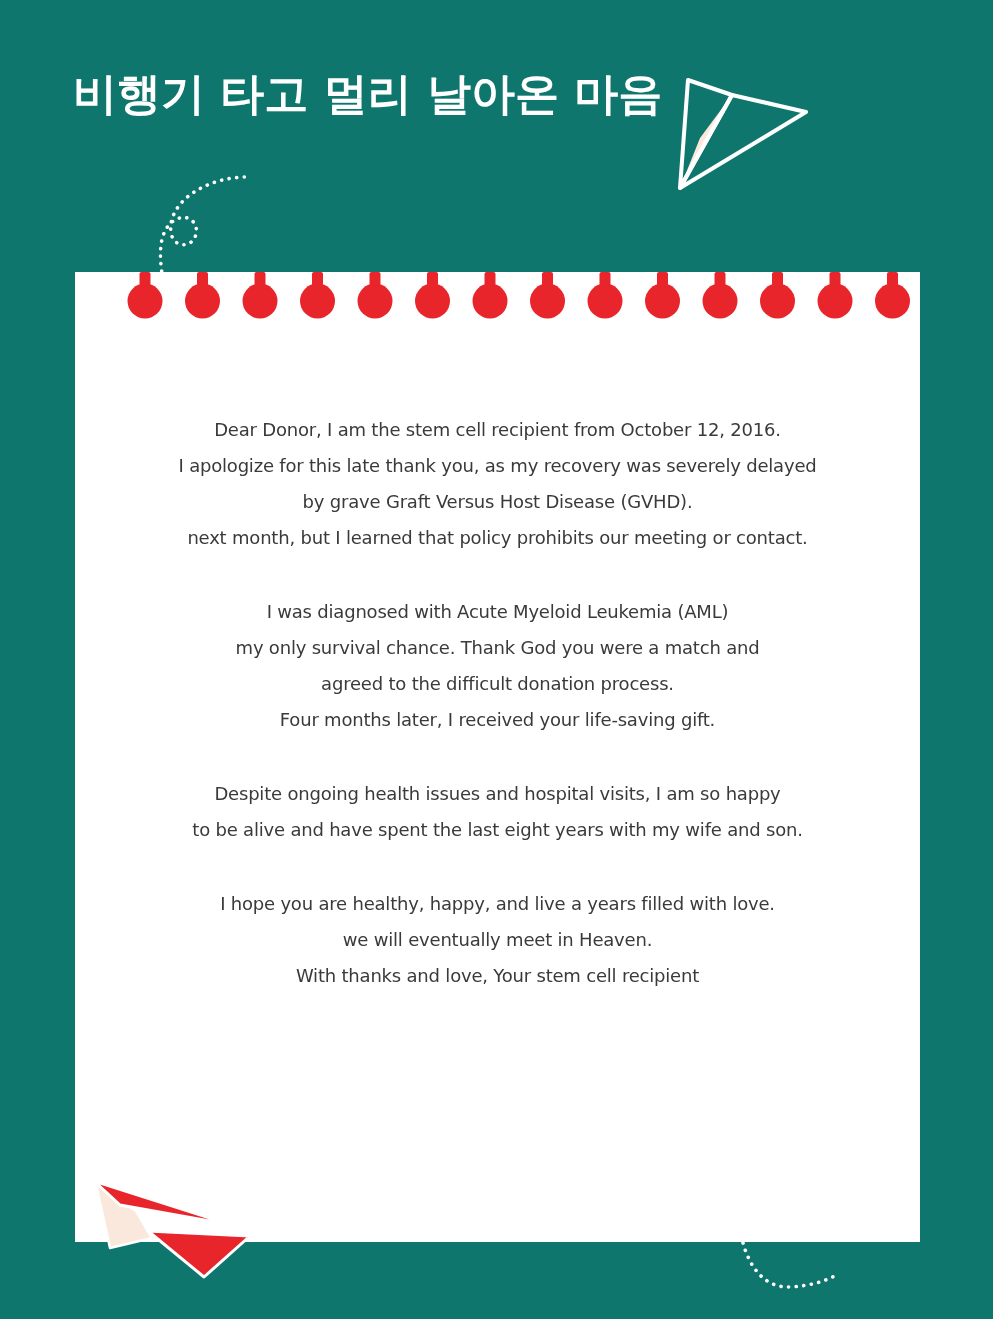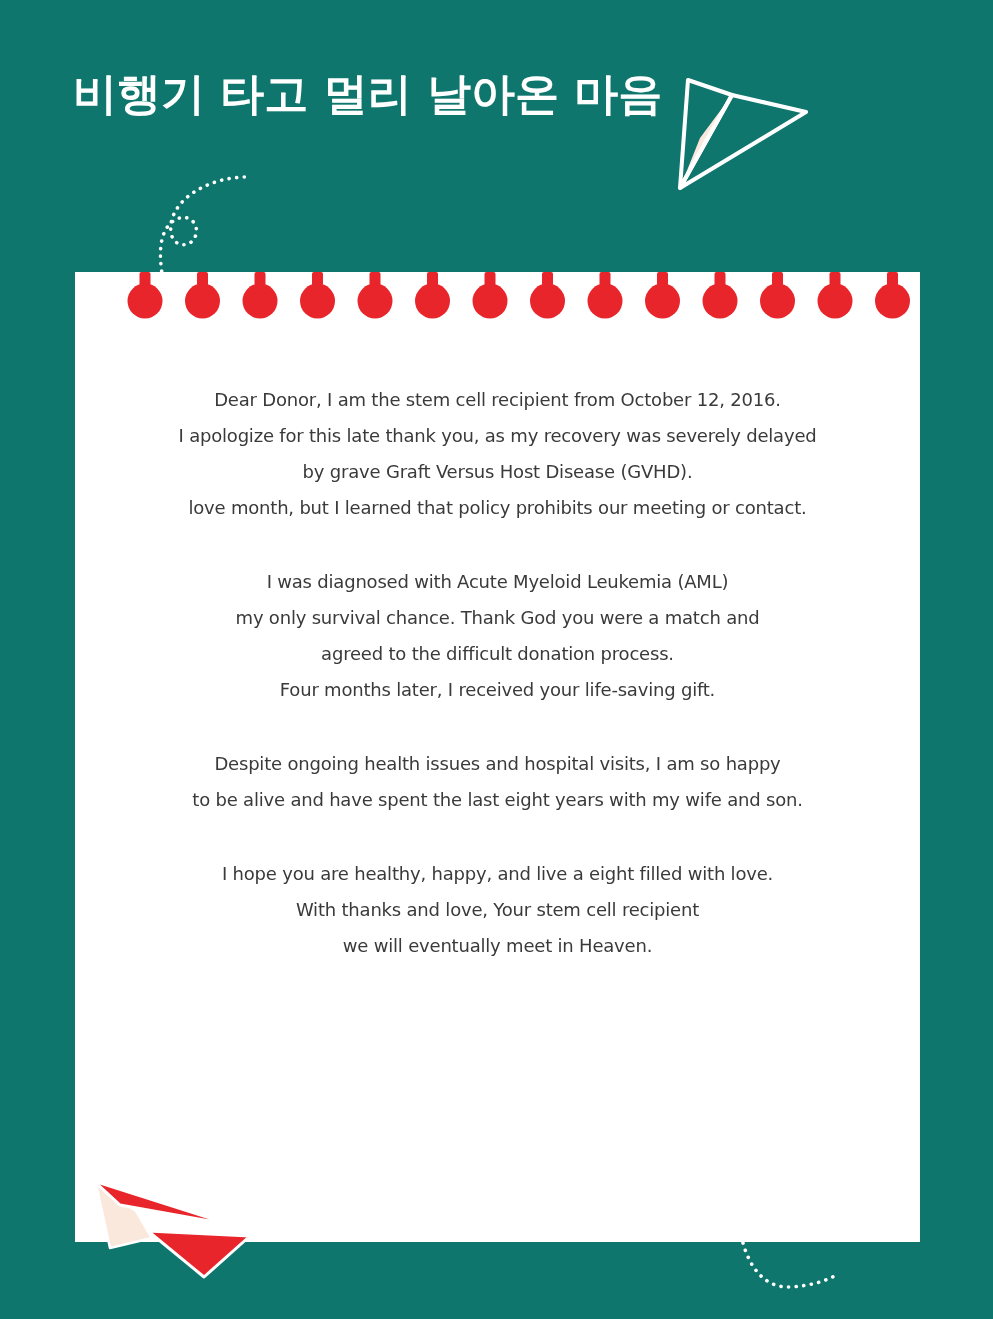--- a/index.html
+++ b/index.html
@@ -42,21 +42,21 @@
   }
   .torn-edge {
     position: absolute; left: 0; top: 0;
     width: 845px; height: 48px;
     display: block;
   }
   .letter {
     position: absolute;
     left: 0; top: 0;
     width: 845px;
-    padding-top: 72px;
+    padding-top: 102px;
     text-align: center;
     color: #3a3a3a;
     font-size: 18px;
     letter-spacing: -0.2px;
   }
   .letter p { margin: 0 0 38px 0; }
   .letter p:last-child { margin-bottom: 0; }
   .letter .line {
     line-height: 36px;
     white-space: nowrap;
@@ -151,39 +151,39 @@
           </g>
       </g>
     </svg>
 
     <div class="letter">
       <p>
         </p>
         <div class="line">Dear Donor, I am the stem cell recipient from October 12, 2016.</div>
         <div class="line">I apologize for this late thank you, as my recovery was severely delayed</div>
         <div class="line">by grave Graft Versus Host Disease (GVHD).</div>
-        <div class="line">love month, but I learned that policy prohibits our meeting or contact.</div>
+        <div class="line">next month, but I learned that policy prohibits our meeting or contact.</div>
       <p></p>
       <p>
         </p>
         <div class="line">I was diagnosed with Acute Myeloid Leukemia (AML)</div>
         <div class="line">my only survival chance. Thank God you were a match and</div>
         <div class="line">agreed to the difficult donation process.</div>
         <div class="line">Four months later, I received your life-saving gift.</div>
       <p></p>
       <p>
         </p>
         <div class="line">Despite ongoing health issues and hospital visits, I am so happy</div>
         <div class="line">to be alive and have spent the last eight years with my wife and son.</div>
       <p></p>
       <p>
         </p>
-        <div class="line">I hope you are healthy, happy, and live a eight filled with love.</div>
+        <div class="line">I hope you are healthy, happy, and live a years filled with love.</div>
+        <div class="line">we will eventually meet in Heaven.</div>
         <div class="line">With thanks and love, Your stem cell recipient</div>
-        <div class="line">we will eventually meet in Heaven.</div>
       <p></p>
     </div>
   </div>
 
   <svg class="plane-bottom" viewBox="83 1170 180 116" aria-hidden="true">
     <polygon points="96,1184 136,1211 152,1238 110,1248" fill="#fae8dc" stroke="#ffffff" stroke-width="2.5" stroke-linejoin="round"></polygon>
     <polygon points="94,1181 232,1225 120,1205" fill="#e8252b" stroke="#ffffff" stroke-width="3" stroke-linejoin="round"></polygon>
     <polygon points="148,1231 250,1236 204,1277" fill="#e8252b" stroke="#ffffff" stroke-width="3" stroke-linejoin="round"></polygon>
   </svg>
 

